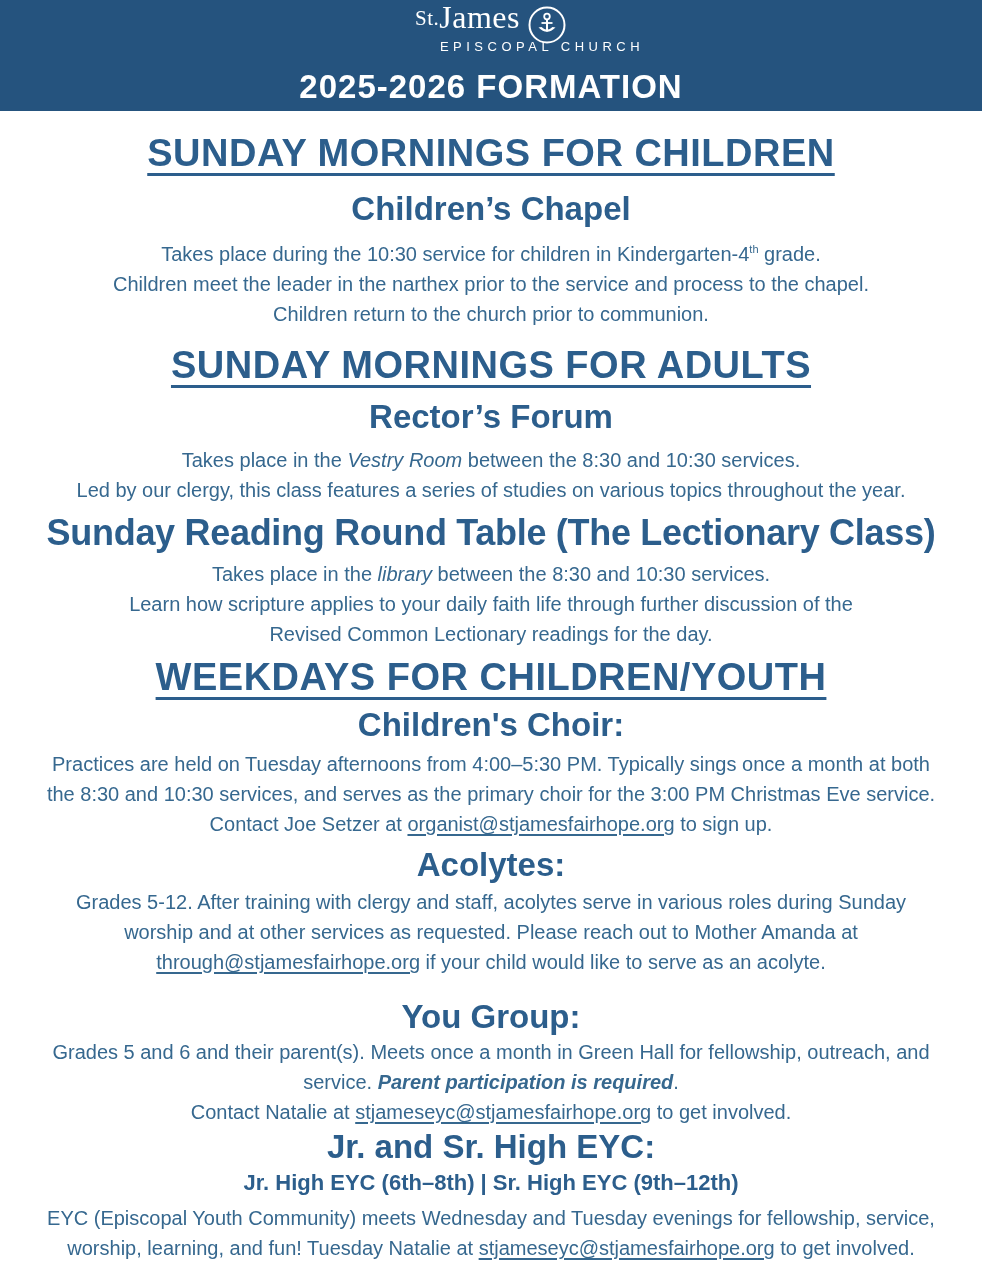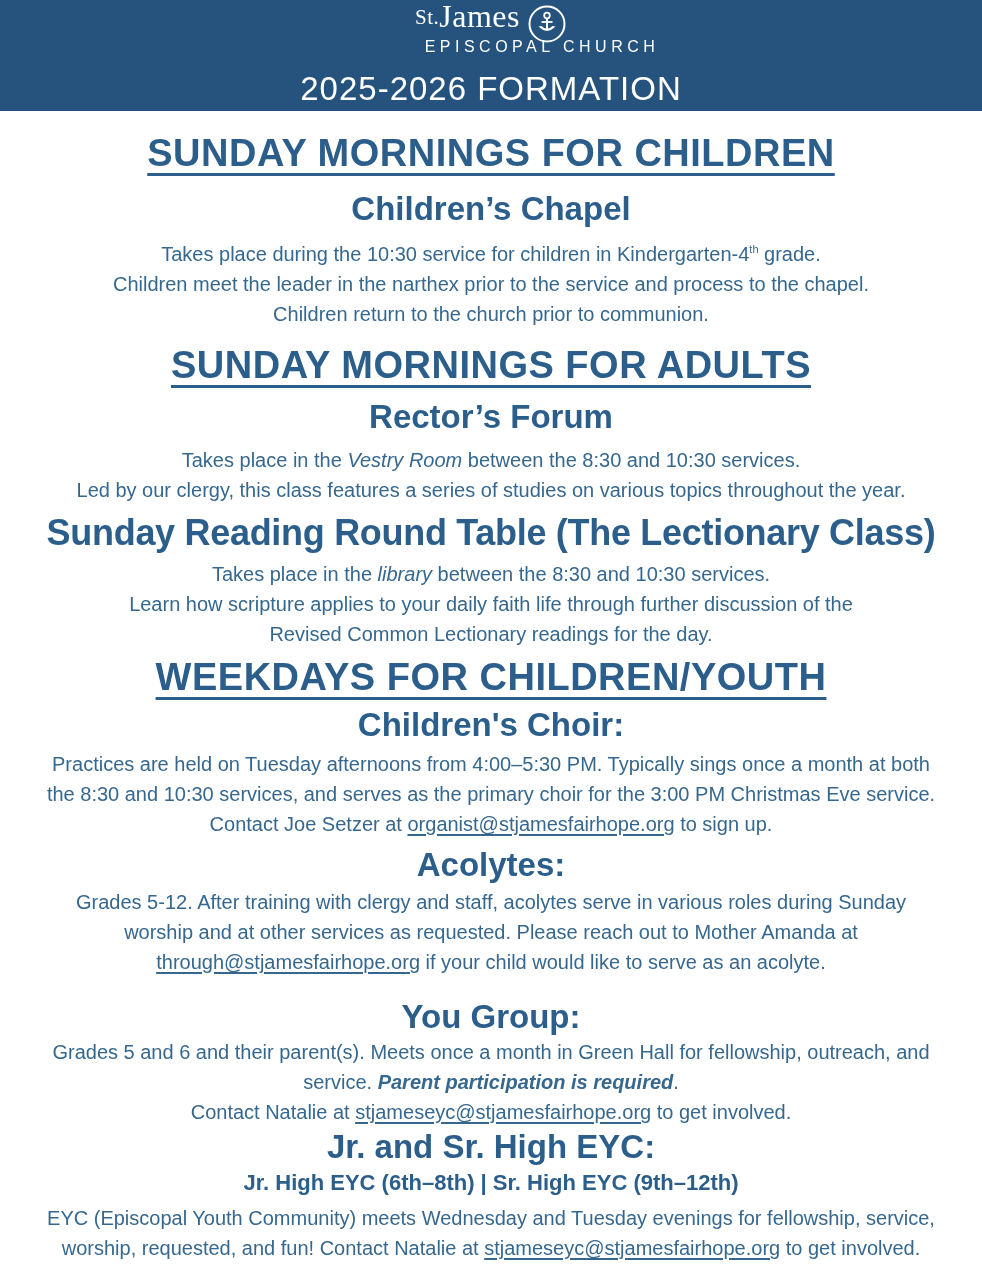--- a/index.html
+++ b/index.html
@@ -14,23 +14,23 @@
   .band{
     height:111px;background:var(--band);color:var(--bandtext);
     display:flex;flex-direction:column;align-items:center;justify-content:center;gap:8px;
   }
   .logo{display:flex;flex-direction:column;align-items:center;}
   .logo-row{display:flex;align-items:flex-start;line-height:1;}
   .logo-st{font-family:"Liberation Serif", serif;font-size:21px;margin-top:3px;letter-spacing:0.5px;}
   .logo-james{font-family:"Liberation Serif", serif;font-size:32px;margin-top:-4px;letter-spacing:0.5px;}
   .anchor-wrap{margin-left:7px;margin-top:0px;display:inline-flex;}
   .logo-sub{
-    font-size:16px;letter-spacing:4.5px;margin-top:-6px;margin-left:60px;font-weight:400;padding-left:42px;
+    font-size:13px;letter-spacing:4.5px;margin-top:-6px;margin-left:60px;font-weight:400;padding-left:42px;
   }
-  .band-title{font-size:33px;font-weight:400;letter-spacing:1px;margin-top:6px;}
+  .band-title{font-size:33px;font-weight:700;letter-spacing:1px;margin-top:6px;}
   
   .doc{width:100%;text-align:center;color:var(--body);}
   .h1{
     font-size:38px;line-height:44px;font-weight:bold;color:var(--heading);
     text-decoration:underline;text-decoration-thickness:3px;text-underline-offset:7px;
     letter-spacing:0.5px;
   }
   .h2{font-size:33px;line-height:40px;font-weight:bold;color:var(--heading);}
   .h2xl{font-size:36px;line-height:44px;font-weight:bold;color:var(--heading);letter-spacing:-0.3px;white-space:nowrap;}
   .h3{font-size:22px;line-height:28px;font-weight:bold;color:var(--heading);}
@@ -108,16 +108,16 @@
       <div class="h2 sec-13">You Group:</div>
       <div class="p sec-14">
         <span class="line"><span>Grades 5 and 6 and their parent(s). Meets once a month in Green Hall for fellowship, outreach, and</span></span>
         <span class="line"><span>service. </span><span class="seg-boldItalic">Parent participation is required</span><span>.</span></span>
         <span class="line"><span>Contact Natalie at </span><span class="seg-link">stjameseyc@stjamesfairhope.org</span><span> to get involved.</span></span>
       </div>
       <div class="h2 sec-15">Jr. and Sr. High EYC:</div>
       <div class="h3 sec-16">Jr. High EYC (6th–8th) | Sr. High EYC (9th–12th)</div>
       <div class="p sec-17">
         <span class="line"><span>EYC (Episcopal Youth Community) meets Wednesday and Tuesday evenings for fellowship, service,</span></span>
-        <span class="line"><span>worship, requested, and fun! Contact Natalie at </span><span class="seg-link">stjameseyc@stjamesfairhope.org</span><span> to get involved.</span></span>
+        <span class="line"><span>worship, learning, and fun! Tuesday Natalie at </span><span class="seg-link">stjameseyc@stjamesfairhope.org</span><span> to get involved.</span></span>
       </div>
     </main>
 </div>
 
 </body></html>

